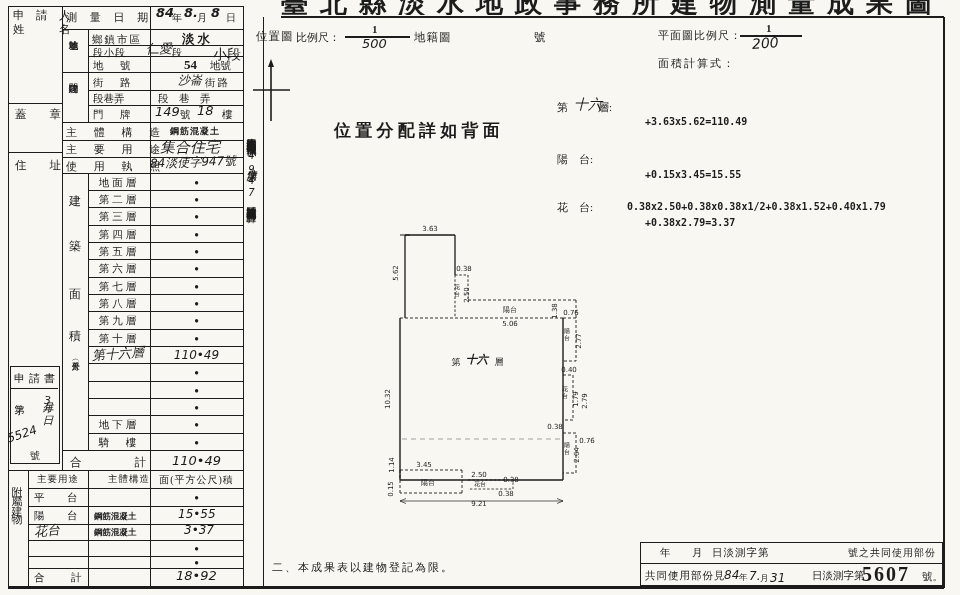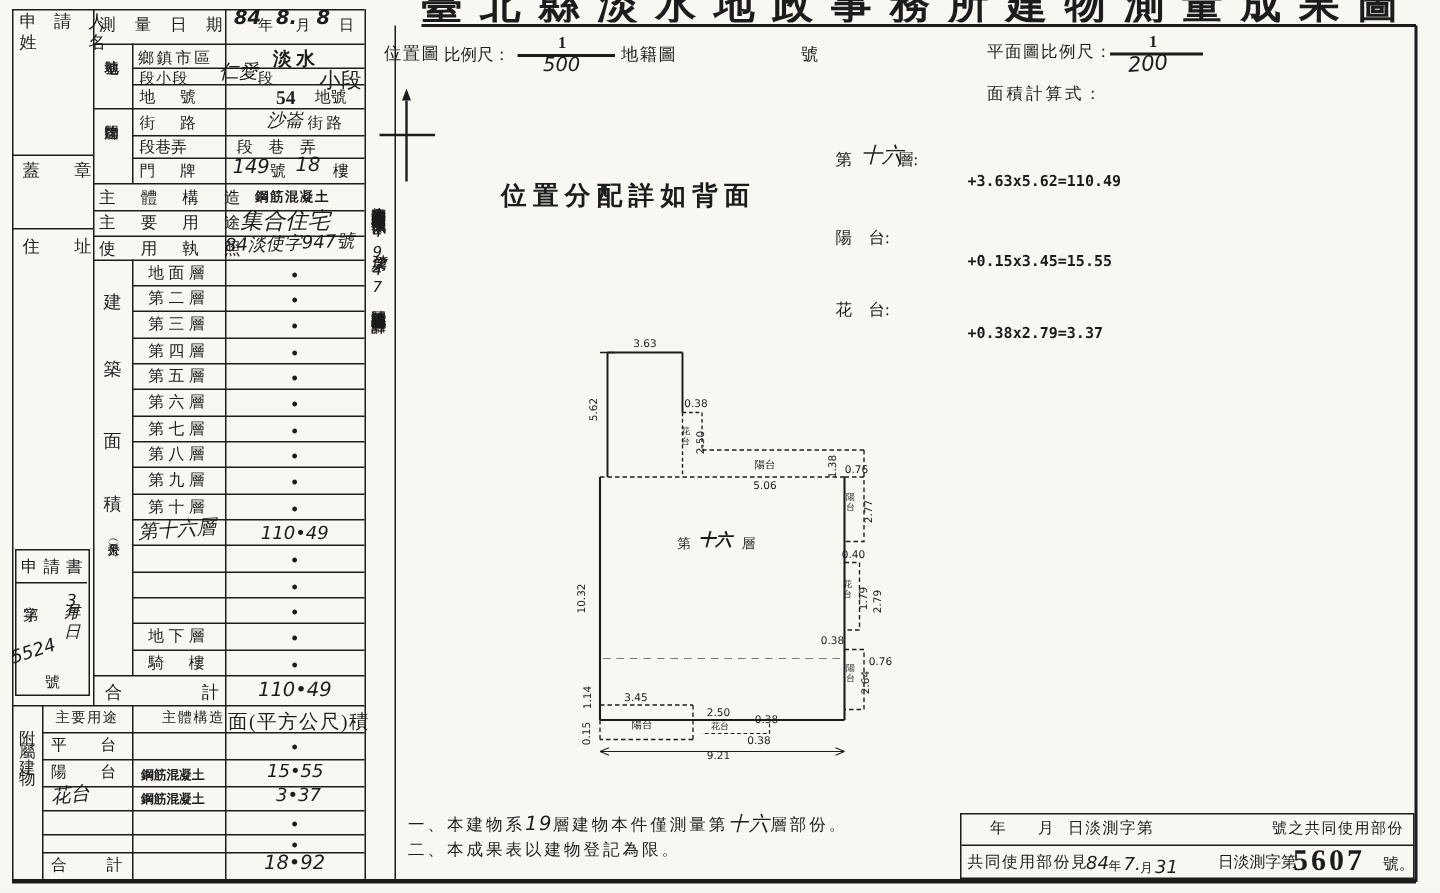--- a/index.html
+++ b/index.html
@@ -174,21 +174,21 @@
   <span class="t flabel" style="top:419px">地下層</span>
   <span class="t fval bullet" style="top:419px">•</span>
   <span class="t flabel" style="top:437px">騎　樓</span>
   <span class="t fval bullet" style="top:437px">•</span>
 
   <span class="t" style="left:70px;top:456px;font-size:11.5px;letter-spacing:10px">合　　計</span>
   <span class="t hand" style="left:172px;top:454px;font-size:13px">110•49</span>
 
   <span class="t ahead" style="left:30px;top:474px;width:56px">主要用途</span>
   <span class="t ahead" style="left:100px;top:474px;width:58px">主體構造</span>
-  <span class="t ahead" style="left:152px;top:474px;width:89px;font-size:13px">面(平方公尺)積</span>
+  <span class="t ahead" style="left:152px;top:474px;width:89px;font-size:10px">面(平方公尺)積</span>
 
   <span class="t" style="left:34px;top:492px;font-size:10.5px;letter-spacing:6px">平　台</span>
   <span class="t fval bullet" style="top:492px">•</span>
 
   <span class="t" style="left:34px;top:510px;font-size:10.5px;letter-spacing:6px">陽　台</span>
   <span class="t bold" style="left:94px;top:512px;font-size:8.5px">鋼筋混凝土</span>
   <span class="t hand" style="left:178px;top:508px;font-size:12px">15•55</span>
 
   <span class="t hand" style="left:34px;top:524px;font-size:13px;transform:rotate(-6deg)">花台</span>
   <span class="t bold" style="left:94px;top:528px;font-size:8.5px">鋼筋混凝土</span>
@@ -227,20 +227,21 @@
 
   <span class="t" style="left:557px;top:101px;font-size:11px">第</span>
   <span class="t hand" style="left:574px;top:97px;font-size:14px">十六</span>
   <span class="t" style="left:598px;top:101px;font-size:11px">層:</span>
   <span class="t mono bold" style="left:645px;top:116px;font-size:10px">+3.63x5.62=110.49</span>
 
   <span class="t" style="left:557px;top:153px;font-size:11px">陽　台:</span>
   <span class="t mono bold" style="left:645px;top:169px;font-size:10px">+0.15x3.45=15.55</span>
 
   <span class="t" style="left:557px;top:201px;font-size:11px">花　台:</span>
+  <span class="t mono bold" style="left:627px;top:201px;font-size:10px">0.38x2.50+0.38x0.38x1/2+0.38x1.52+0.40x1.79</span>
   <span class="t mono bold" style="left:645px;top:217px;font-size:10px">+0.38x2.79=3.37</span>
 
   <svg id="plan" style="position:absolute;left:380px;top:215px" width="265" height="300" viewBox="0 0 265 300">
     <g fill="none" stroke="#1c1c1c">
       <path d="M25,20 H75 M25,20 V103 M75,20 V60" stroke-width="1.3"></path>
       <path d="M20,20 H30" stroke-width="1"></path>
       <path d="M75,60 H88 M88,60 V85 M75,60 V103" stroke-width="0.9" stroke-dasharray="2.5,1.8"></path>
       <path d="M88,85 H196 M196,85 V103" stroke-width="0.9" stroke-dasharray="3,2"></path>
       <path d="M20,103 H183" stroke-width="0.9" stroke-dasharray="3,2"></path>
       <path d="M20,103 V265 M20,265 H183 M183,103 V265" stroke-width="1.4"></path>
@@ -281,23 +282,20 @@
         <text x="14" y="250" font-size="7" transform="rotate(-90 14 250)">1.14</text>
         <text x="13" y="274" font-size="7" transform="rotate(-90 13 274)">0.15</text>
         <text x="99" y="262" font-size="7">2.50</text>
         <text x="100" y="271" font-size="6">花台</text>
         <text x="131" y="267" font-size="7">0.38</text>
         <text x="126" y="281" font-size="7">0.38</text>
         <text x="99" y="291" font-size="7">9.21</text>
       </g>
   </svg>
 
-  <div class="t" style="left:272px;top:543px;font-size:11px;letter-spacing:2px">
-    <span>一、本建物系</span><span class="hand" style="font-size:13px;letter-spacing:1px">19</span><span>層建物本件僅測量第</span><span class="hand" style="font-size:13px;letter-spacing:1px">十六</span><span>層部份。</span>
-  </div>
   <span class="t" style="left:272px;top:561px;font-size:11px;letter-spacing:2px">二、本成果表以建物登記為限。</span>
 
   <div style="position:absolute;left:640px;top:542px;width:303px;height:44px;border:1.5px solid #1c1c1c;box-sizing:border-box"></div>
   <i class="ln" style="left:641px;top:563px;width:301px;height:1px"></i>
   <span class="t" style="left:660px;top:547px;font-size:10.5px">年</span>
   <span class="t" style="left:692px;top:547px;font-size:10.5px">月</span>
   <span class="t" style="left:712px;top:547px;font-size:10.5px;letter-spacing:1px">日淡測字第</span>
   <span class="t" style="left:848px;top:547px;font-size:10px;letter-spacing:1px">號之共同使用部份</span>
 
   <span class="t" style="left:645px;top:570px;font-size:10.5px;letter-spacing:1px">共同使用部份見</span>

